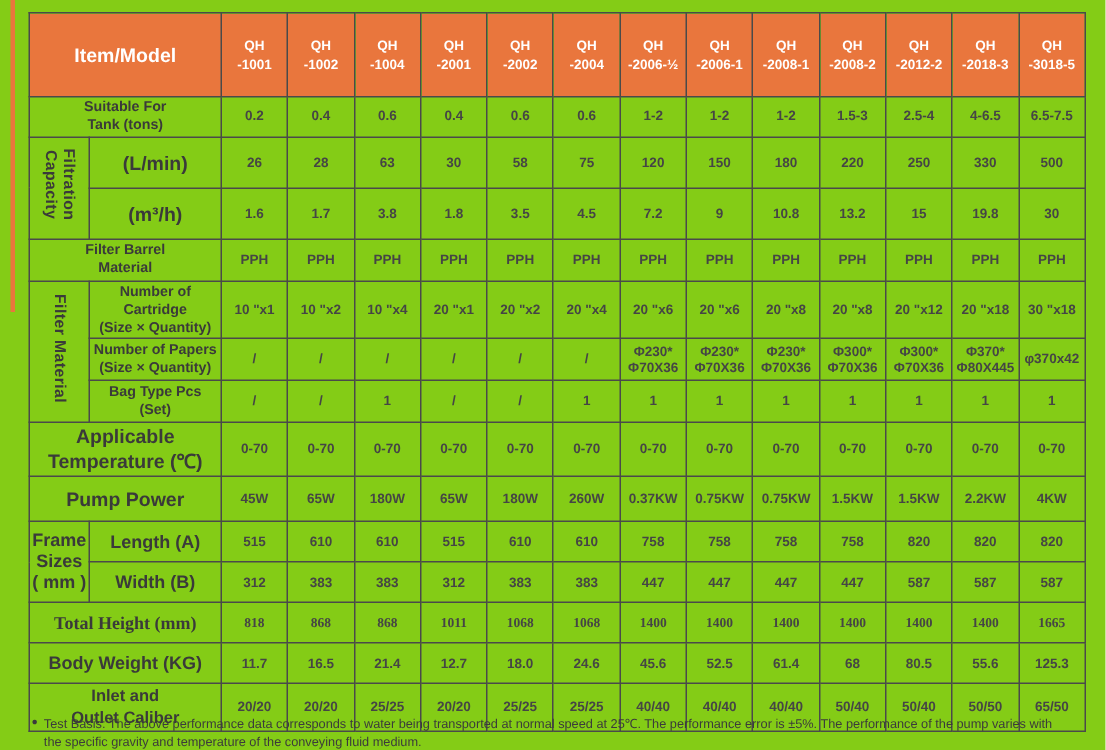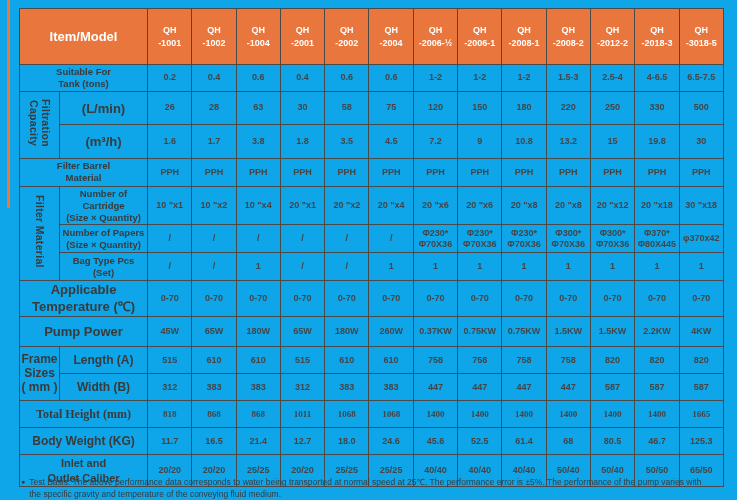--- a/index.html
+++ b/index.html
@@ -1,17 +1,17 @@
 <!DOCTYPE html>
 <html><head>
 <meta charset="utf-8">
 <style>
   html,body{margin:0;padding:0;background:#ffffff;}
   .page{
-    position:relative;width:737px;height:500px;background:#0ea5e9;overflow:hidden;
+    position:relative;width:737px;height:500px;background:#84cc16;overflow:hidden;
     font-family:"Liberation Sans",sans-serif;color:#3f3f3f;
   }
   .edge-accent{position:absolute;left:7px;top:0;width:3px;height:208px;background:#e9763d;}
   table.spec{
     position:absolute;left:19px;top:8px;width:704px;
     border-collapse:collapse;table-layout:fixed;
   }
   table.spec th,table.spec td{
     border:1px solid #4a4a4a;text-align:center;vertical-align:middle;
     padding:1px;white-space:pre-line;overflow:hidden;
@@ -326,21 +326,21 @@
           <td class="val">16.5</td>
           <td class="val">21.4</td>
           <td class="val">12.7</td>
           <td class="val">18.0</td>
           <td class="val">24.6</td>
           <td class="val">45.6</td>
           <td class="val">52.5</td>
           <td class="val">61.4</td>
           <td class="val">68</td>
           <td class="val">80.5</td>
-          <td class="val">46.7</td>
+          <td class="val">55.6</td>
           <td class="val">125.3</td>
         </tr>
       <tr class="r-inlet">
         <th class="lbl inlet" colspan="2">Inlet and
 Outlet Caliber</th>
       <td class="val">20/20</td>
           <td class="val">20/20</td>
           <td class="val">25/25</td>
           <td class="val">20/20</td>
           <td class="val">25/25</td>

